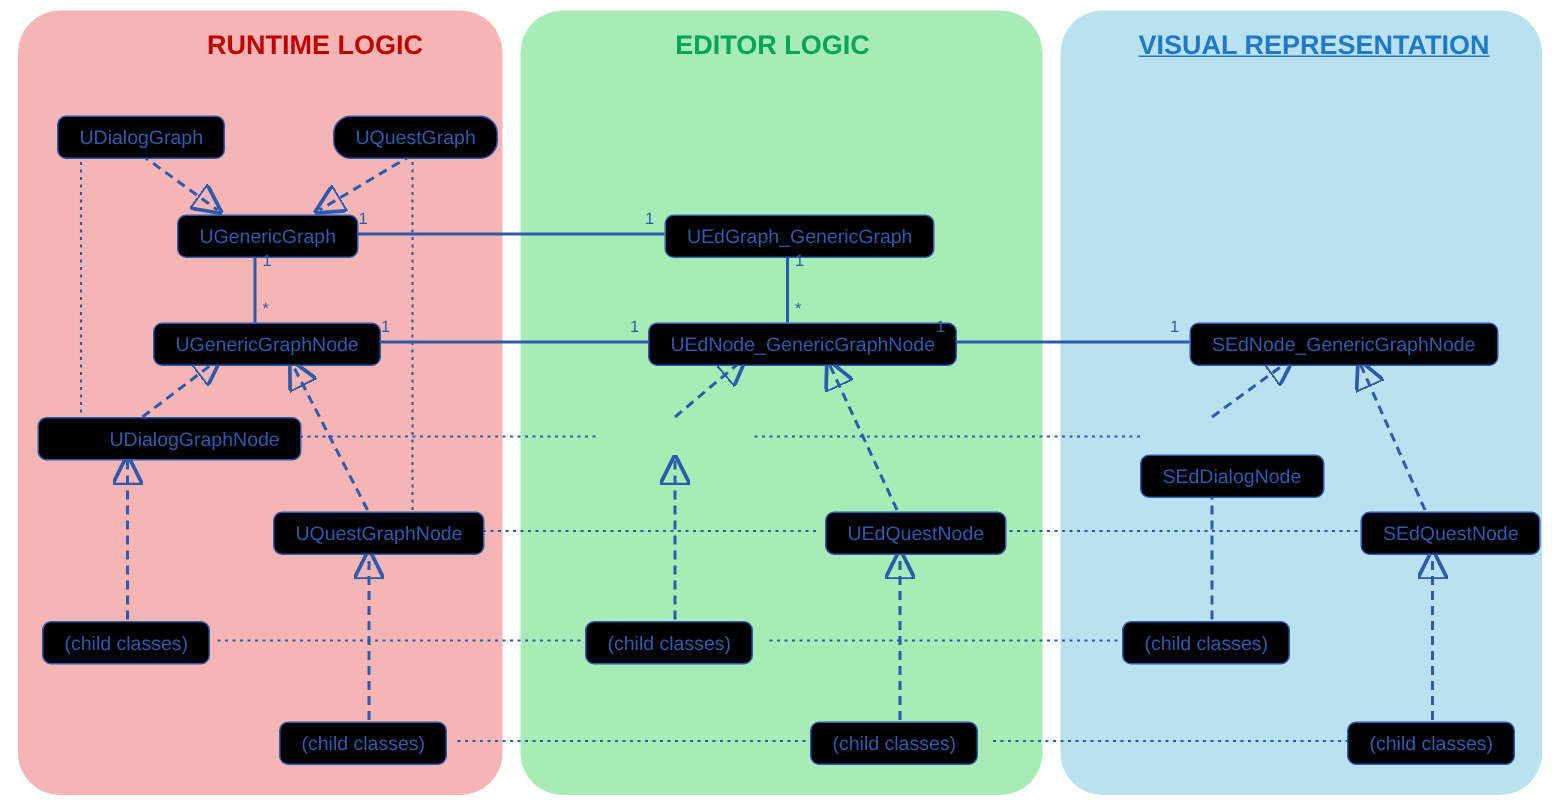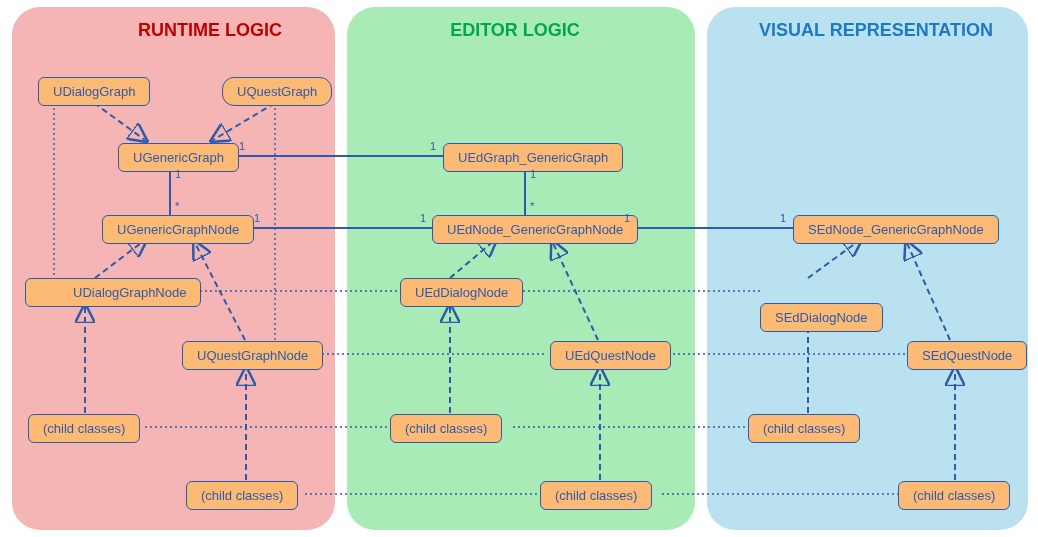--- a/index.html
+++ b/index.html
@@ -21,24 +21,24 @@
   }
   .col-title {
     position: absolute;
     font-weight: 700;
     font-size: 18px;
     text-align: center;
     white-space: nowrap;
   }
   .col-title.runtime { left: 120px; top: 20px; color: #C00000; width: 148px; margin-left: 16px; }
   .col-title.editor  { left: 445px; top: 20px; color: #00A651; width: 140px; }
-  .col-title.visual  { left: 756px; top: 20px; color: #1E79C7; width: 240px; }
+  .col-title.visual  { left: 756px; top: 20px; color: #1E79C7; width: 240px; text-decoration: underline; }
   .node {
     position: absolute;
-    background: #fdba74;
+    background: #000000;
     border: 1px solid #2E5AAC;
     border-radius: 6px;
     font-size: 13px;
     color: #2E5AAC;
     padding: 6px 14px;
     box-sizing: border-box;
     text-align: center;
     white-space: nowrap;
     font-weight: 500;
   }
@@ -137,21 +137,20 @@
 <div class="node" style="left:222px; top:77px;border-radius:12px;">UQuestGraph</div>
 <div class="node" style="left:118px; top:143px;">UGenericGraph</div>
 <div class="node" style="left:102px; top:215px;">UGenericGraphNode</div>
 <div class="node" style="left:25px;  top:278px;padding-left:47px;">UDialogGraphNode</div>
 <div class="node" style="left:182px; top:341px;">UQuestGraphNode</div>
 <div class="node" style="left:28px;  top:414px;">(child classes)</div>
 <div class="node" style="left:186px; top:481px;">(child classes)</div>
 
 <div class="node" style="left:443px; top:143px;text-align:center;">UEdGraph_GenericGraph</div>
 <div class="node" style="left:432px; top:215px;">UEdNode_GenericGraphNode</div>
-<div class="node" style="left:400px; top:278px;">UEdDialogNode</div>
 <div class="node" style="left:550px; top:341px;">UEdQuestNode</div>
 <div class="node" style="left:390px; top:414px;">(child classes)</div>
 <div class="node" style="left:540px; top:481px;">(child classes)</div>
 
 <div class="node" style="left:793px; top:215px;">SEdNode_GenericGraphNode</div>
 <div class="node" style="left:760px; top:278px;margin-top:25px;">SEdDialogNode</div>
 <div class="node" style="left:907px; top:341px;">SEdQuestNode</div>
 <div class="node" style="left:748px; top:414px;">(child classes)</div>
 <div class="node" style="left:898px; top:481px;">(child classes)</div>
 

